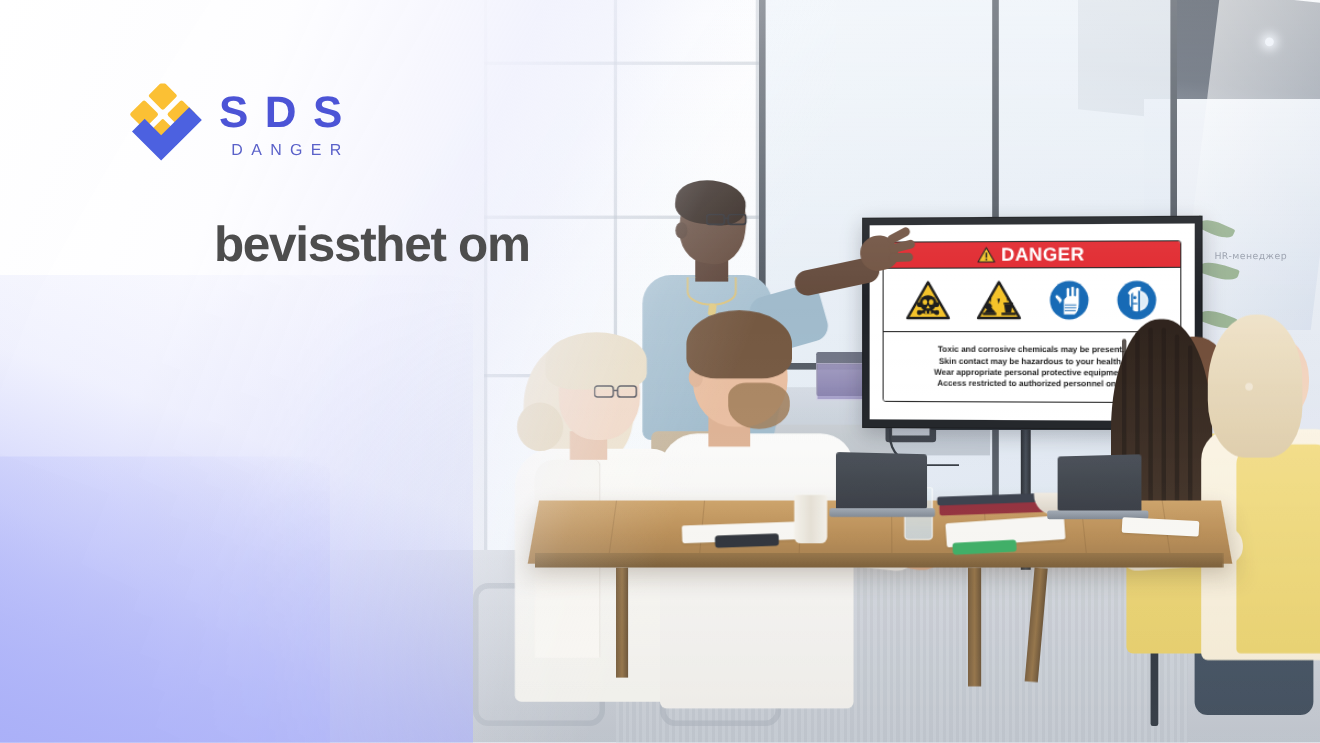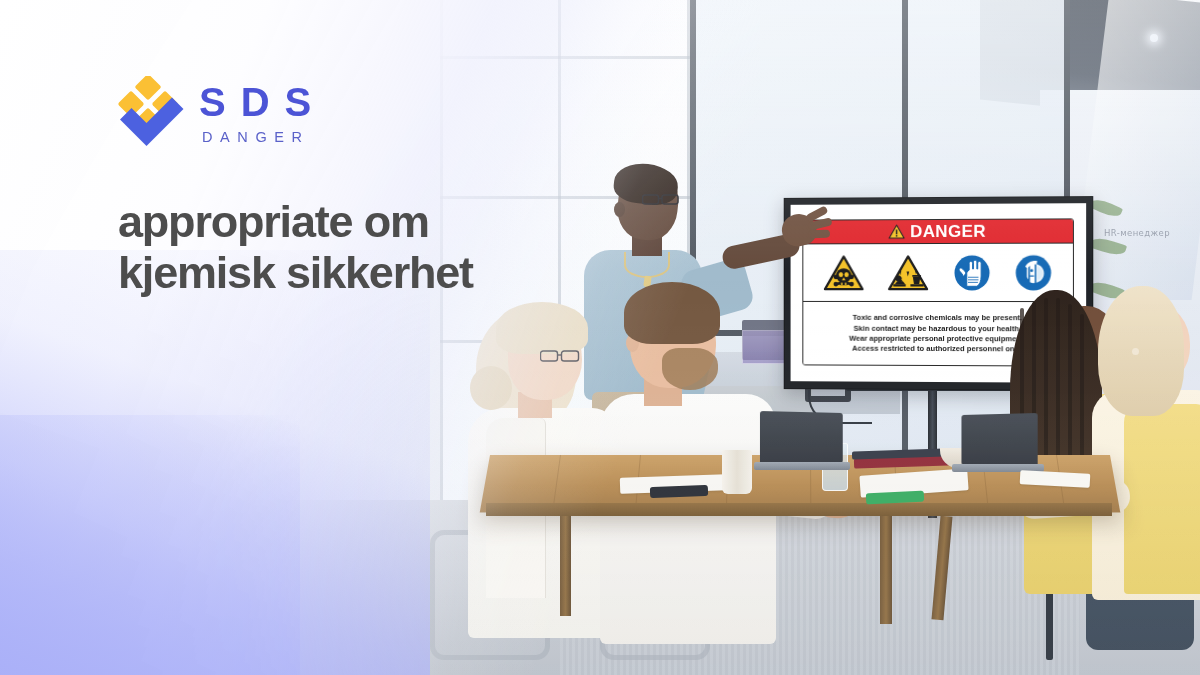--- a/index.html
+++ b/index.html
@@ -393,21 +393,21 @@
         rgba(167,173,247,.92) 100%);
     pointer-events:none;
   }
   .brand-gradient-3 {
     position:absolute; left:0; bottom:0; width:300px; height:260px;
     background:linear-gradient(25deg, rgba(170,176,248,.92) 0%, rgba(185,190,250,.45) 55%, rgba(255,255,255,0) 100%);
     pointer-events:none;
   }
 
   
-  .content { position:absolute; left:0; top:0; width:760px; height:543px; }
+  .content { position:absolute; left:0; top:0; width:760px; height:543px;text-align:center; }
 
   .logo-lockup {
     position:absolute; left:113px; top:76px;
     display:flex; align-items:center; gap:14px;
   }
   .logo-mark { width:72px; height:74px; }
   .logo-words { display:flex; flex-direction:column; }
   .logo-sds {
     font-size:40px; font-weight:bold; color:#4c54d6;
     letter-spacing:15px; line-height:1; font-family:"Liberation Sans", sans-serif;
@@ -719,19 +719,18 @@
         </g>
         <path d="M7 43.5 L18.5 32 L33.5 47 L59 21.5 L70.5 33 L33.5 70 Z" fill="#4c61e0"></path>
       </svg>
       <div class="logo-words">
         <div class="logo-sds">SDS</div>
         <div class="logo-manager">DANGER</div>
       </div>
     </div>
 
     <div class="headline">
-      <div class="hl-line">appropriate om</div>
-      <div class="hl-line">kjemisk sikkerhet</div>
+      <div class="hl-line">bevissthet om</div>
     </div>
 
   </div>
 
 </div>
 
 </body></html>

